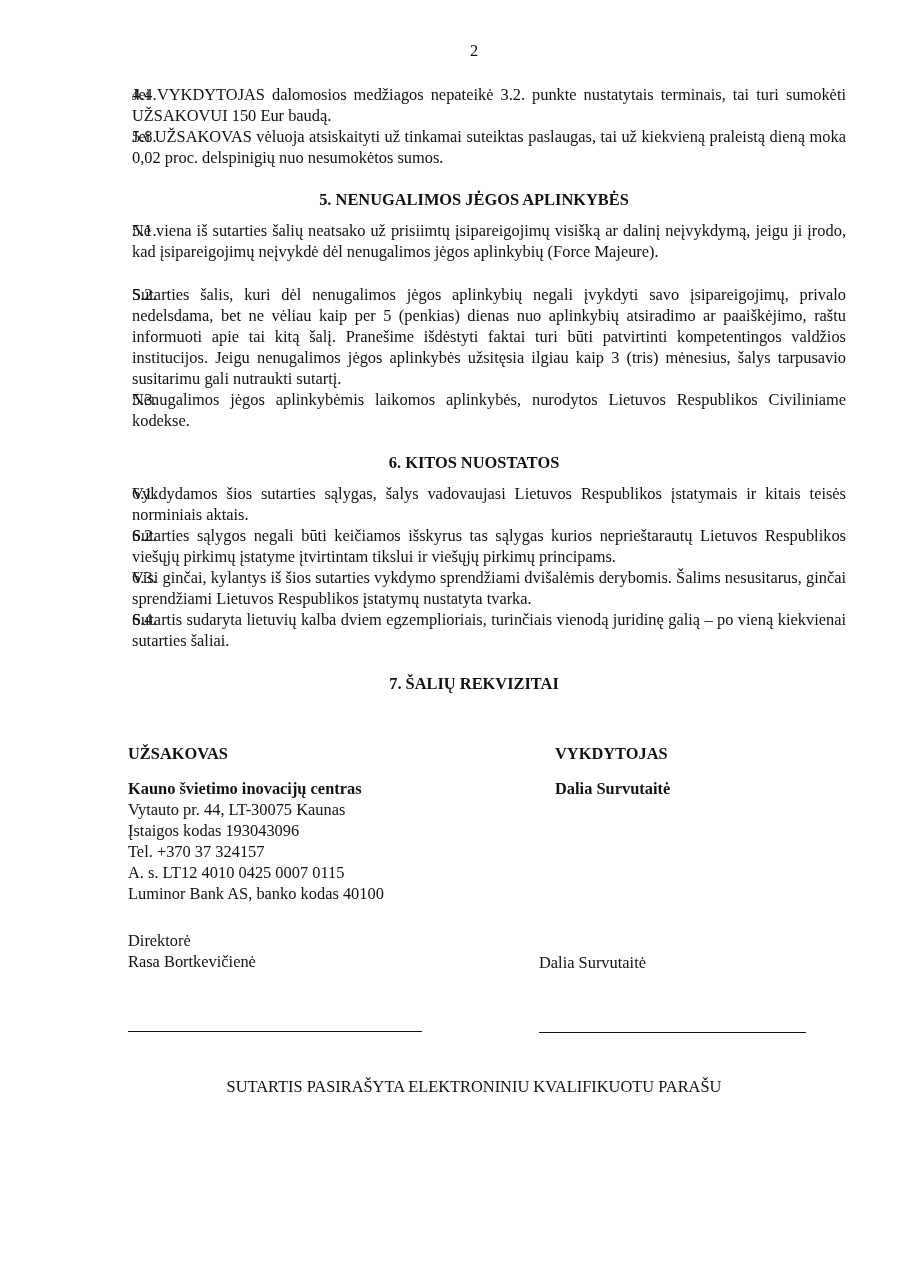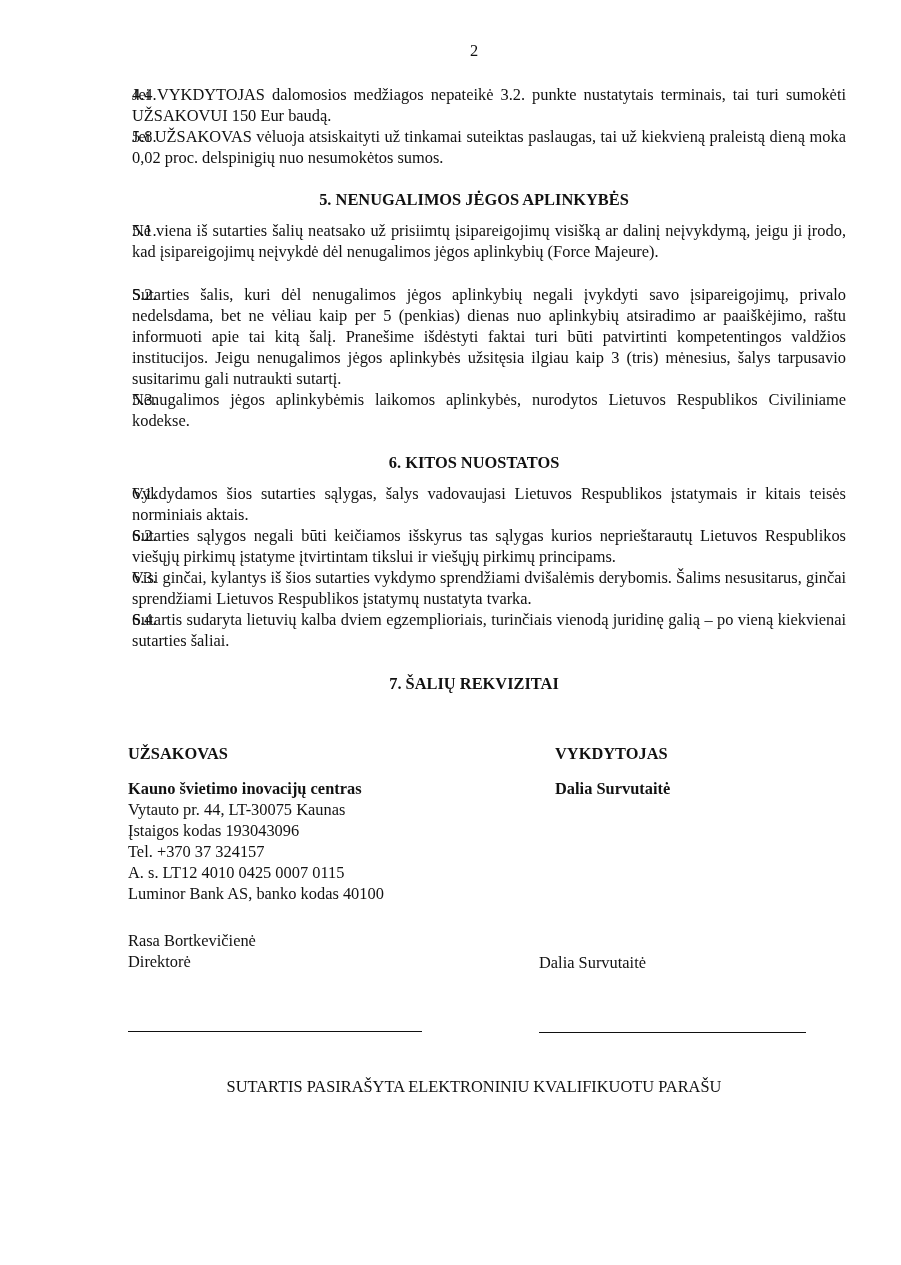--- a/index.html
+++ b/index.html
@@ -70,22 +70,22 @@
 <div class="col" style="left:128px; top:743px; width:320px;">
   <div class="bold">UŽSAKOVAS</div>
   <div style="height:14px;"></div>
   <div class="bold">Kauno švietimo inovacijų centras</div>
   <div>Vytauto pr. 44, LT-30075 Kaunas</div>
   <div>Įstaigos kodas 193043096</div>
   <div>Tel. +370 37 324157</div>
   <div>A. s. LT12 4010 0425 0007 0115</div>
   <div>Luminor Bank AS, banko kodas 40100</div>
   <div style="height:26px;"></div>
+  <div>Direktorė</div>
   <div>Rasa Bortkevičienė</div>
-  <div>Direktorė</div>
 </div>
 
 <div class="col" style="left:539px; top:743px; width:280px;margin-left:16px;">
   <div class="bold">VYKDYTOJAS</div>
   <div style="height:14px;"></div>
   <div class="bold">Dalia Survutaitė</div>
 </div>
 <div class="col" style="left:539px; top:952px;">Dalia Survutaitė</div>
 
 <div class="sig-line" style="left:128px; top:1031px; width:294px;"></div>

